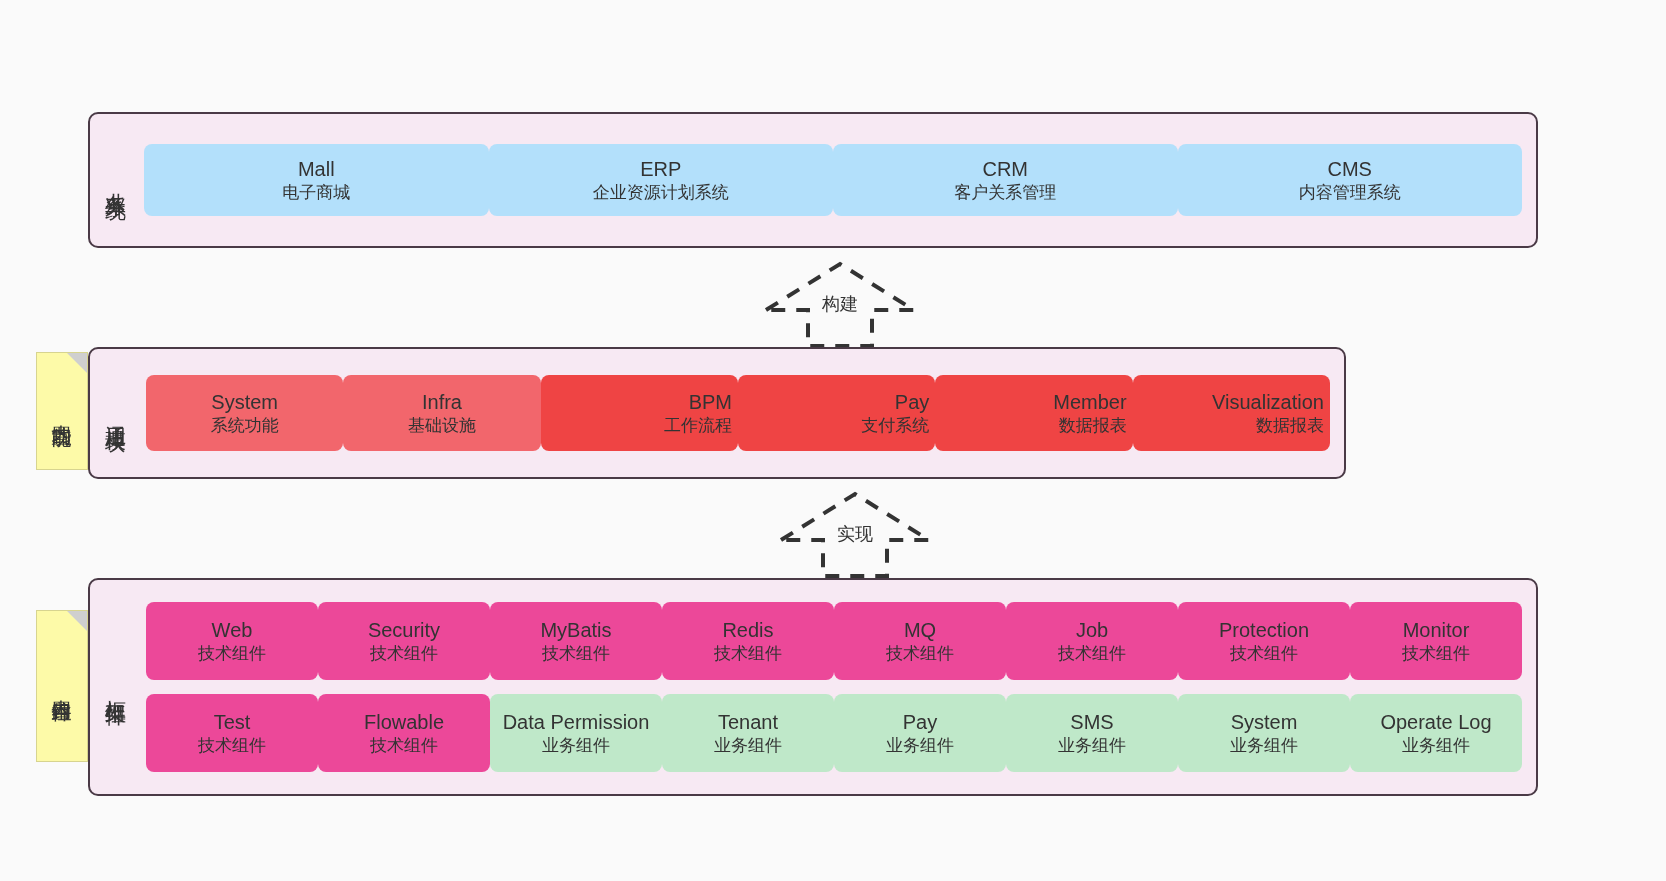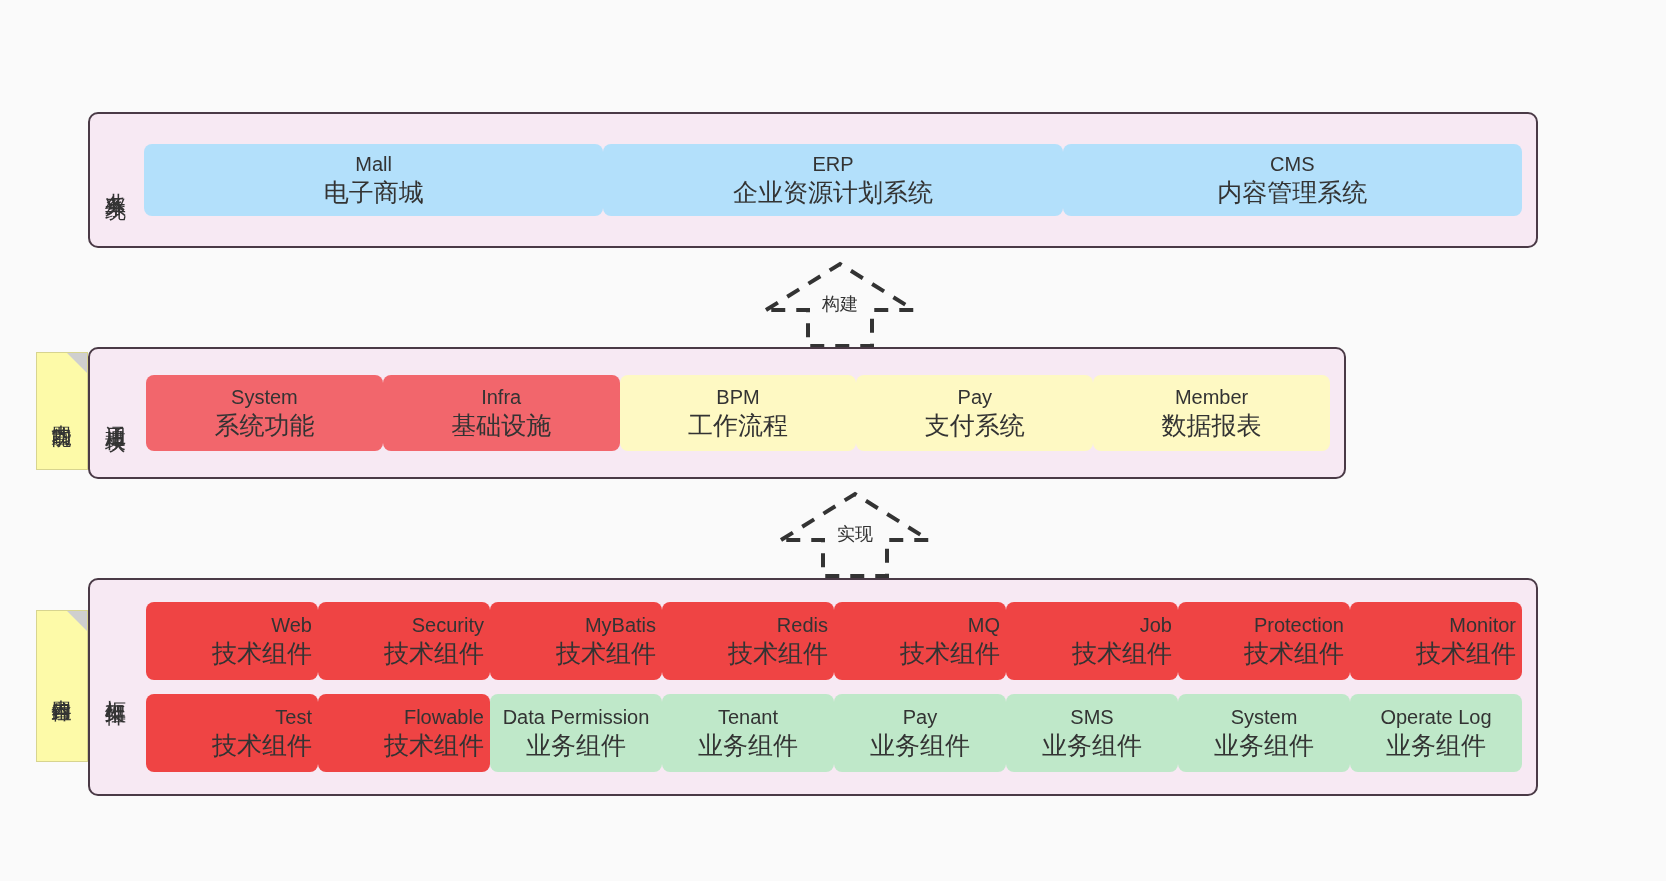--- a/index.html
+++ b/index.html
@@ -61,26 +61,26 @@
     border-radius: 8px;
     display: flex;
     flex-direction: column;
     align-items: center;
     justify-content: center;
     text-align: center;
     box-sizing: border-box;
     padding: 4px 6px;
   }
   .card .t1 { font-size: 20px; line-height: 1.22; }
-  .card .t2 { font-size: 25px; line-height: 1.25; }
+  .card .t2 { font-size: 17px; line-height: 1.25; }
 
   .c-blue       { background: #b3e0fb; }
   .c-red        { background: #f2666c; }
-  .c-pink       { background: #fef9c3; }
-  .c-green      { background: #ef4444; align-items: flex-end; }
+  .c-pink       { background: #ef4444; align-items: flex-end; }
+  .c-green      { background: #ec4899; }
   .c-greenlight { background: #bfe8c9; }
 
   
   #layer-business { left: 88px;  top: 112px; width: 1450px; height: 136px; }
   #layer-common   { left: 88px;  top: 347px; width: 1258px; height: 132px; }
   #layer-frame    { left: 88px;  top: 578px; width: 1450px; height: 218px; }
 
   #layer-business .card { height: 72px; }
   #layer-common   .card { height: 76px; }
   #layer-frame    .card { height: 78px; }
@@ -150,20 +150,24 @@
     <div class="row">
       <div class="card c-blue">
         <span class="t1">Mall</span>
         <span class="t2">电子商城</span>
       </div>
       <div class="card c-blue">
         <span class="t1">ERP</span>
         <span class="t2">企业资源计划系统</span>
       </div>
       <div class="card c-blue">
+        <span class="t1">CRM</span>
+        <span class="t2">客户关系管理</span>
+      </div>
+      <div class="card c-blue">
         <span class="t1">CMS</span>
         <span class="t2">内容管理系统</span>
       </div>
     </div>
   </div>
 </div>
 
 <div class="uml-arrow" id="arrow-build">
   <svg width="160" height="92" viewBox="0 0 160 92">
     <path d="M 6 52 L 80 6 L 154 52 L 112 52 L 112 88 L 48 88 L 48 52 Z" fill="none" stroke="#333333" stroke-width="4" stroke-dasharray="14,11" stroke-linejoin="miter"></path>
@@ -192,20 +196,24 @@
         <span class="t2">工作流程</span>
       </div>
       <div class="card c-pink">
         <span class="t1">Pay</span>
         <span class="t2">支付系统</span>
       </div>
       <div class="card c-pink">
         <span class="t1">Member</span>
         <span class="t2">数据报表</span>
       </div>
+      <div class="card c-pink">
+        <span class="t1">Visualization</span>
+        <span class="t2">数据报表</span>
+      </div>
     </div>
   </div>
 </div>
 
 <div class="uml-arrow" id="arrow-realize">
   <svg width="160" height="92" viewBox="0 0 160 92">
     <path d="M 6 52 L 80 6 L 154 52 L 112 52 L 112 88 L 48 88 L 48 52 Z" fill="none" stroke="#333333" stroke-width="4" stroke-dasharray="14,11" stroke-linejoin="miter"></path>
   </svg>
   <span class="uml-label">实现</span>
 </div>

